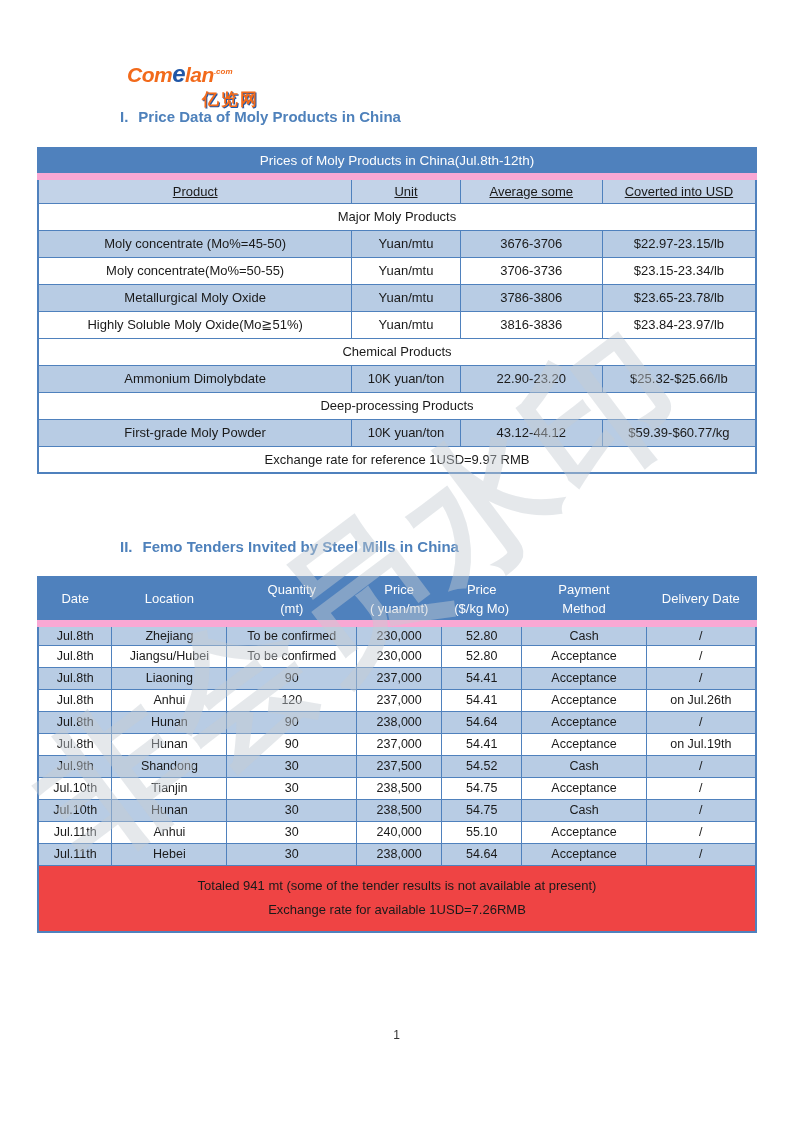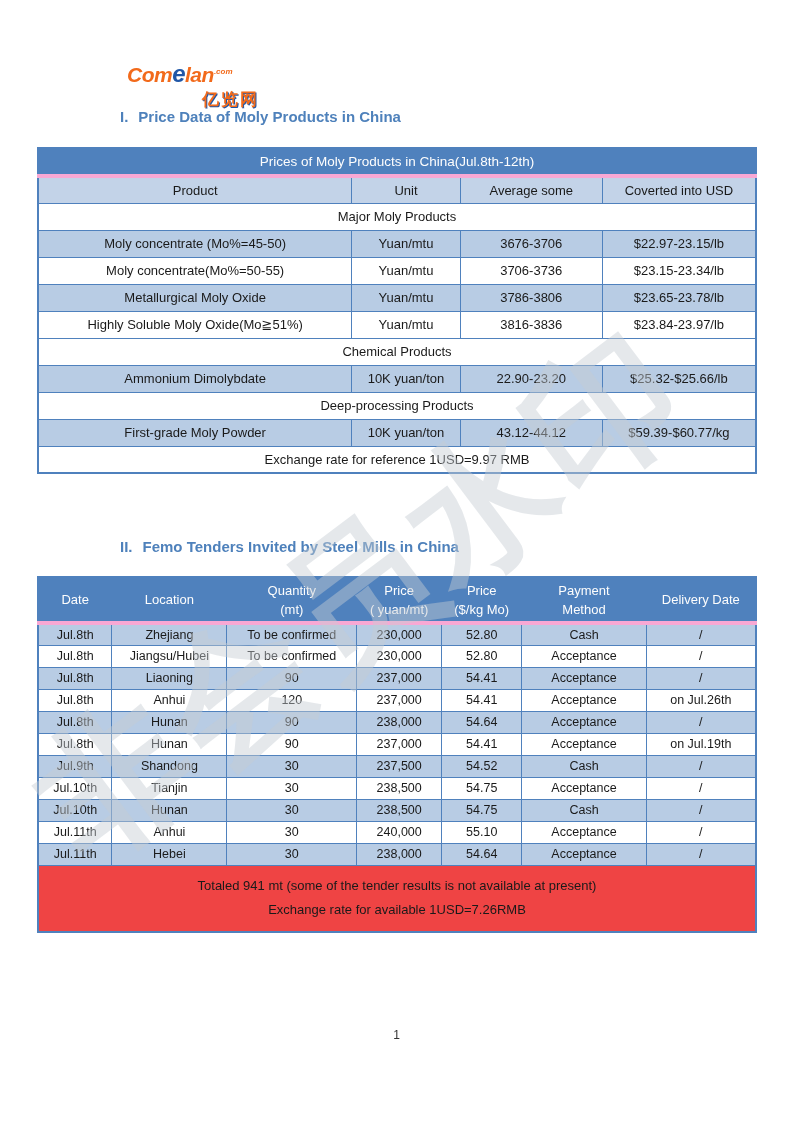--- a/index.html
+++ b/index.html
@@ -29,29 +29,29 @@
   .heading .hnum { margin-right:10px; }
   .heading-1 { top:108px; }
   .heading-2 { top:538px; }
 
   
   table { border-collapse:collapse; table-layout:fixed; position:absolute; left:37px; width:720px;
           font-size:13px; }
   th, td { border:1px solid #4f81bd; text-align:center; vertical-align:middle; padding:0 4px;
            overflow:hidden; white-space:nowrap; }
   table { border:2px solid #4f81bd; }
-  tr.dark th { background:#4f81bd; color:#fdfdfd; font-weight:normal; border-bottom:4px solid #f9a8d4; }
+  tr.dark th { background:#4f81bd; color:#fdfdfd; font-weight:normal; border-bottom:7px solid #f9a8d4; }
   .rep-0 td { background:#b8cce4; }
   .rep-1 td { background:#ffffff; }
 
   
   .t1 { top:147px; }
   .t1 th, .t1 td { height:27px; }
   .t1 tr.dark th { height:28px; font-size:13.5px; }
-  .t1 tr.cols th { background:#c3d3e8; font-weight:normal; }
+  .t1 tr.cols th { background:#c3d3e8; font-weight:normal;text-decoration:underline; }
   .t1 tr.section td { background:#ffffff; }
   .t1 tr.foot td { background:#ffffff; }
   .t1 .c1 { width:43.7%; } .t1 .c2 { width:15.1%; } .t1 .c3 { width:19.8%; } .t1 .c4 { width:21.4%; }
 
   
   .t2 { top:576px; }
   .t2 tr.dark th { height:46px; line-height:19px; font-size:13px; }
   .t2 td { height:22px; font-size:12.5px; }
   .t2 tr.foot td { height:67px; line-height:24px; background:#ef4444; font-size:13px; }
   .t2 .c1 { width:10.3%; } .t2 .c2 { width:16.0%; } .t2 .c3 { width:18.1%; } .t2 .c4 { width:11.8%; }

